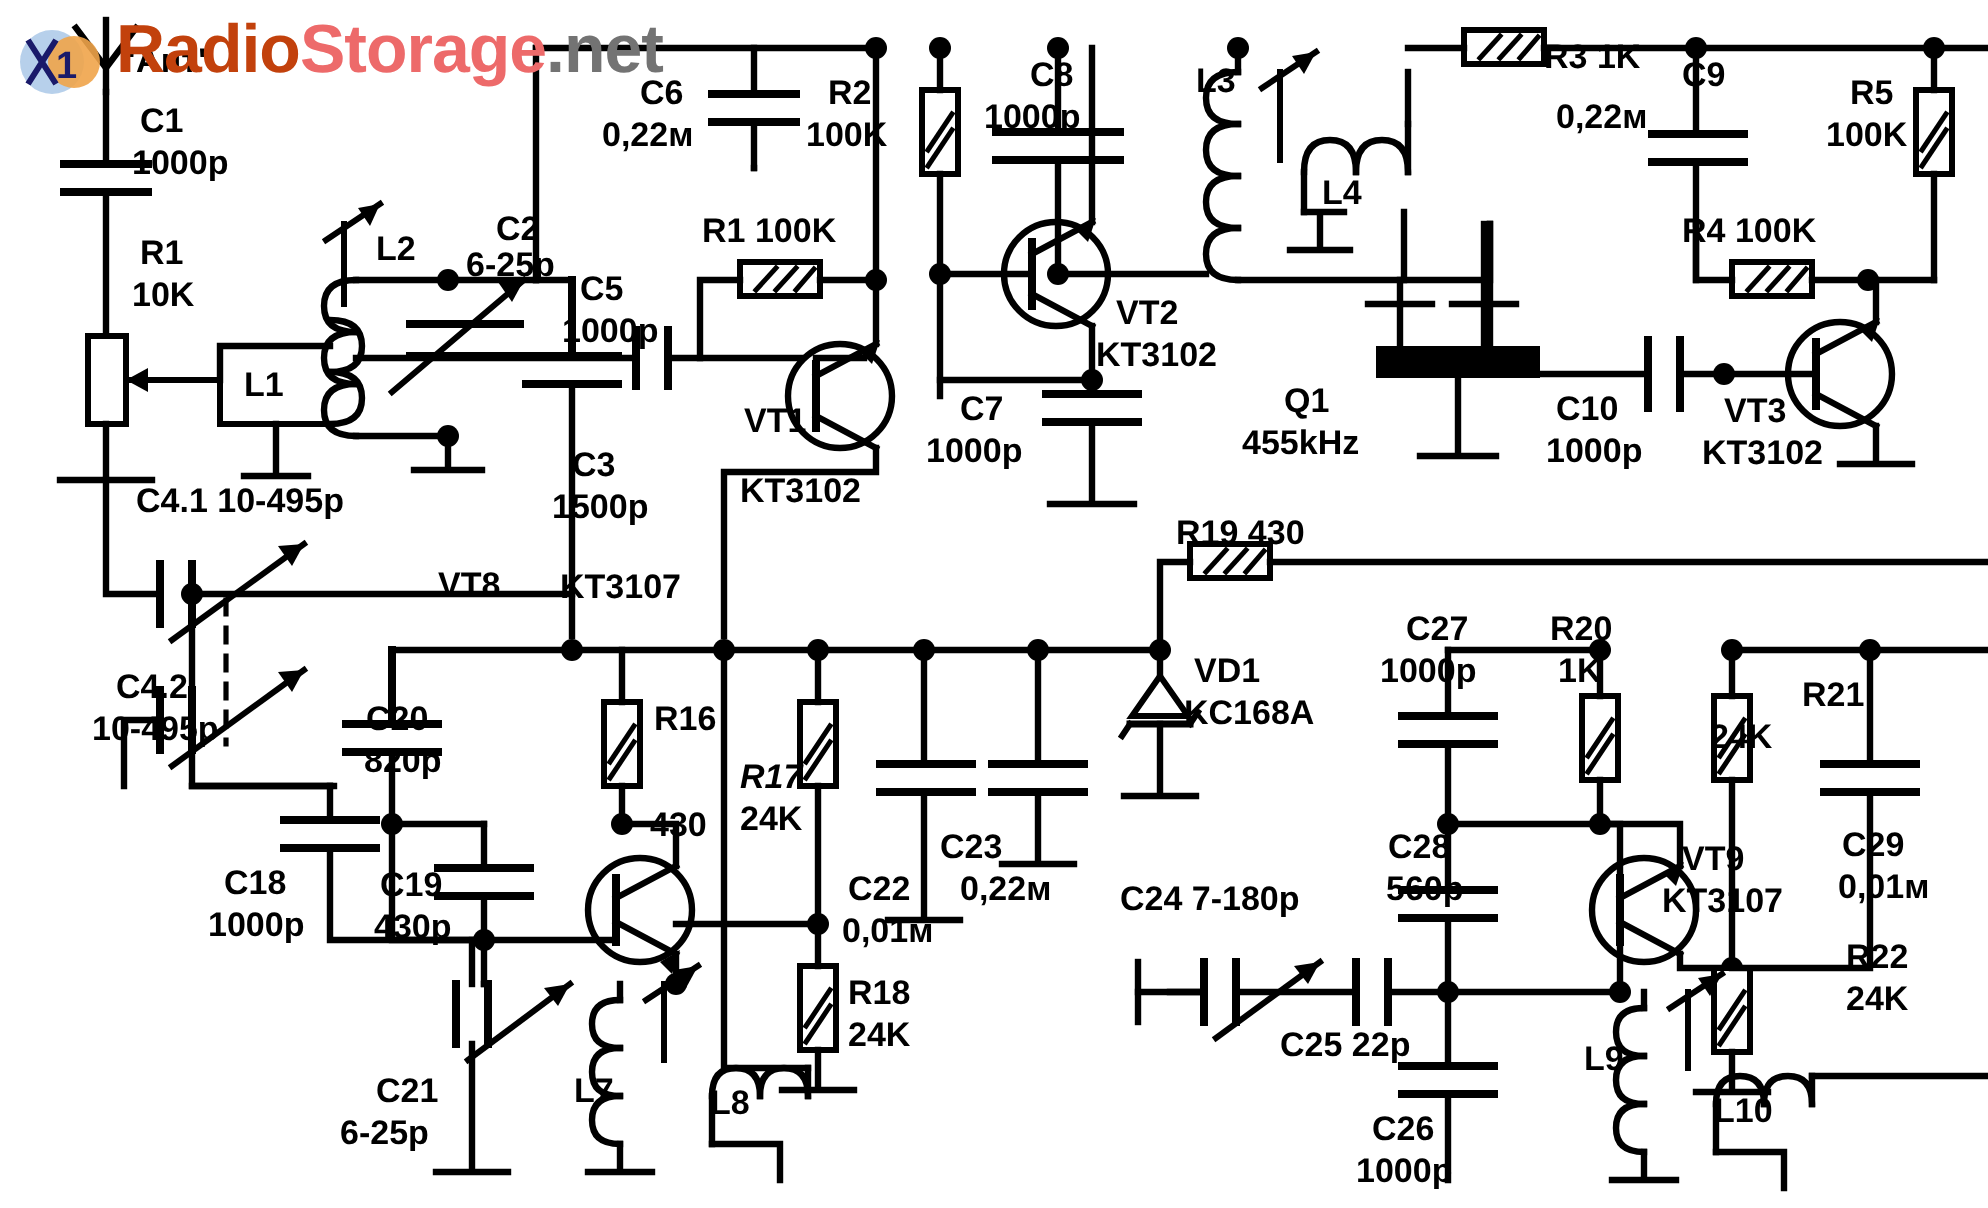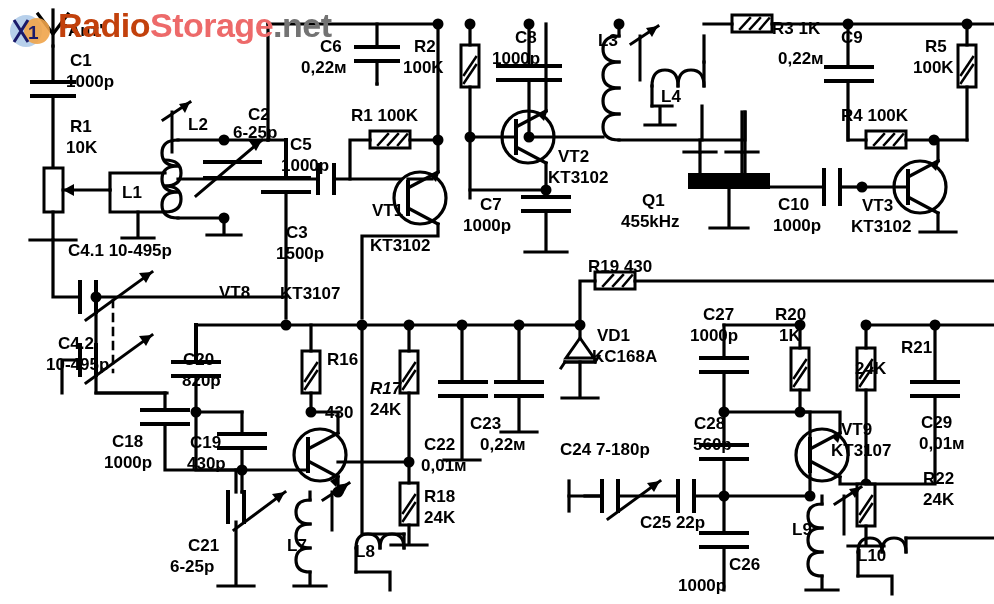--- a/index.html
+++ b/index.html
@@ -489,21 +489,21 @@
   <div class="lbl t18" style="left:424px;top:509px;">24K</div>
   <div class="lbl t18" style="left:176px;top:537px;margin-left:12px;">C21</div>
   <div class="lbl t18" style="left:170px;top:558px;">6-25p</div>
   <div class="lbl t18" style="left:287px;top:537px;">L7</div>
   <div class="lbl t18" style="left:355px;top:543px;">L8</div>
   <div class="lbl t18" style="left:588px;top:258px;">R19 430</div>
   <div class="lbl t18" style="left:597px;top:327px;">VD1</div>
   <div class="lbl t18" style="left:592px;top:348px;">KC168A</div>
   <div class="lbl t18" style="left:560px;top:441px;">C24 7-180p</div>
   <div class="lbl t18" style="left:640px;top:514px;text-align:center;">C25 22p</div>
-  <div class="lbl t18" style="left:686px;top:556px;margin-left:43px;">C26</div>
+  <div class="lbl t18" style="left:686px;top:556px;">C26</div>
   <div class="lbl t18" style="left:678px;top:577px;">1000p</div>
   <div class="lbl t18" style="left:703px;top:306px;">C27</div>
   <div class="lbl t18" style="left:690px;top:327px;">1000p</div>
   <div class="lbl t18" style="left:694px;top:415px;">C28</div>
   <div class="lbl t18" style="left:693px;top:436px;">560p</div>
   <div class="lbl t18" style="left:775px;top:306px;">R20</div>
   <div class="lbl t18" style="left:779px;top:327px;">1K</div>
   <div class="lbl t18" style="left:901px;top:339px;">R21</div>
   <div class="lbl t18" style="left:855px;top:360px;">24K</div>
   <div class="lbl t18" style="left:841px;top:421px;">VT9</div>

